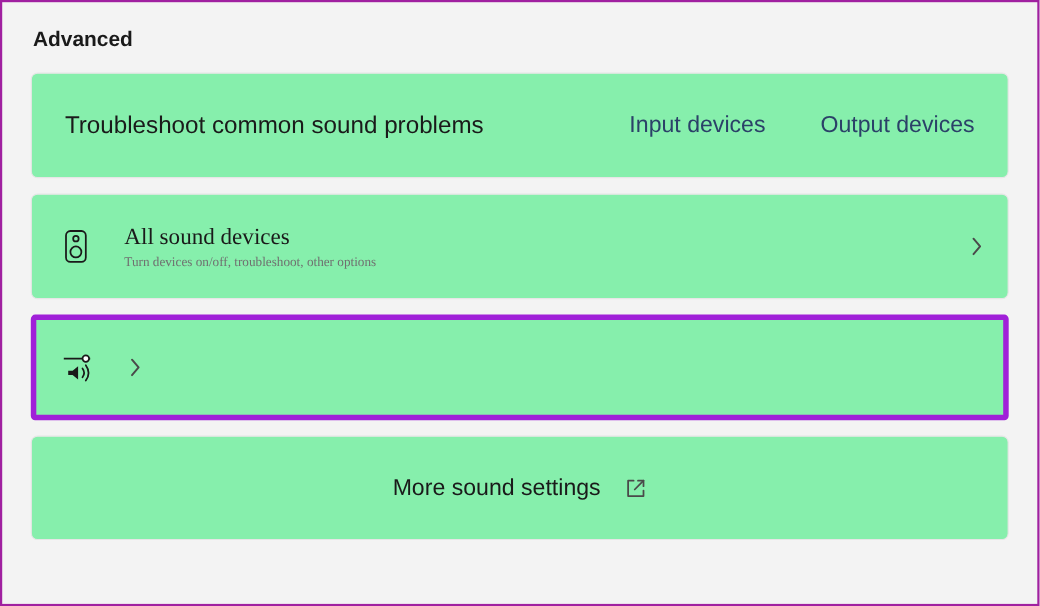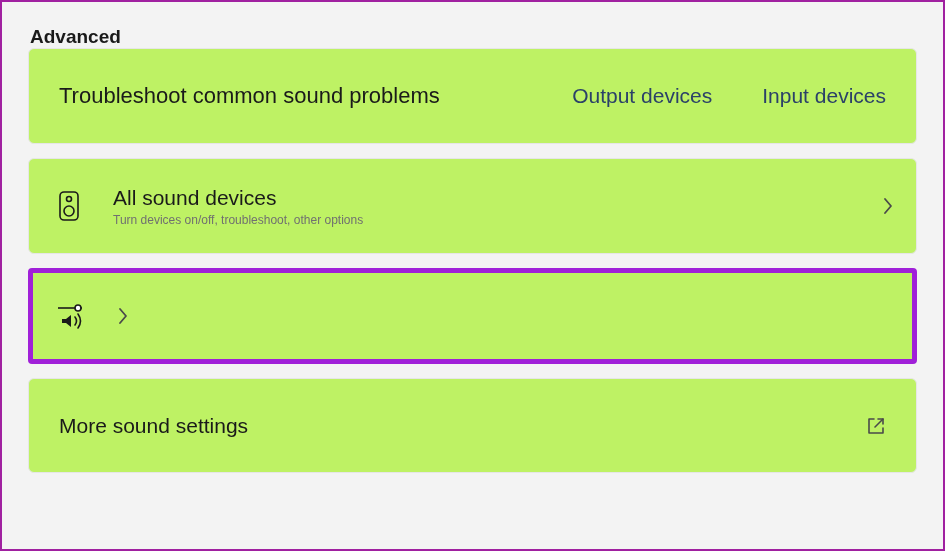--- a/index.html
+++ b/index.html
@@ -12,24 +12,25 @@
       background: #f3f3f3;
       width: 945px;
       height: 551px;
       border: 2px solid #a020a0;
       padding: 24px 26px;
     }
     .section-title {
       font-size: 19px;
       font-weight: 600;
       color: #1a1a1a;
+      margin-bottom: 18px;
       margin-left: 2px;
     }
     .card {
-      background: #bef264;
+      background: #86efac;
       border: 1px solid #e6e6e6;
       border-radius: 6px;
       margin-bottom: 14px;
     }
     .troubleshoot-card {
       display: flex;
       align-items: center;
       justify-content: space-between;
       padding: 28px 30px;
       height: 96px;
@@ -47,20 +48,21 @@
       font-size: 21px;
       color: #2b4168;
       cursor: pointer;
     }
     .nav-card {
       display: flex;
       align-items: center;
       padding: 20px 22px;
       height: 96px;
       cursor: pointer;
+      font-family: Liberation Serif, serif;
     }
     .nav-card.highlighted {
       border: 5px solid #a020d8;
       border-radius: 4px;
     }
     .card-icon-wrap {
       width: 36px;
       display: flex;
       align-items: center;
       justify-content: center;
@@ -81,21 +83,21 @@
       font-weight: 400;
     }
     .chevron {
       color: #4a4a4a;
       display: flex;
       align-items: center;
     }
     .more-card {
       display: flex;
       align-items: center;
-      justify-content: space-between;
+      justify-content: center;
       padding: 28px 30px;
       height: 95px;
       cursor: pointer;
       gap: 22px;
     }
     .more-title {
       font-size: 21px;
       color: #1a1a1a;
     }
     .external-icon {
@@ -105,22 +107,22 @@
     }
   </style>
 </head>
 <body>
 
 <div class="section-title">Advanced</div>
 
 <div class="card troubleshoot-card">
   <div class="troubleshoot-title">Troubleshoot common sound problems</div>
   <div class="troubleshoot-links">
+    <span class="troubleshoot-link">Input devices</span>
     <span class="troubleshoot-link">Output devices</span>
-    <span class="troubleshoot-link">Input devices</span>
   </div>
 </div>
 
 <div class="card nav-card">
   <div class="card-icon-wrap">
     <svg width="22" height="32" viewBox="0 0 22 32" fill="none" stroke="#1a1a1a" stroke-width="1.6">
       <rect x="2" y="2" width="18" height="28" rx="4"></rect>
       <circle cx="11" cy="9" r="2.5"></circle>
       <circle cx="11" cy="21" r="5"></circle>
     </svg>

